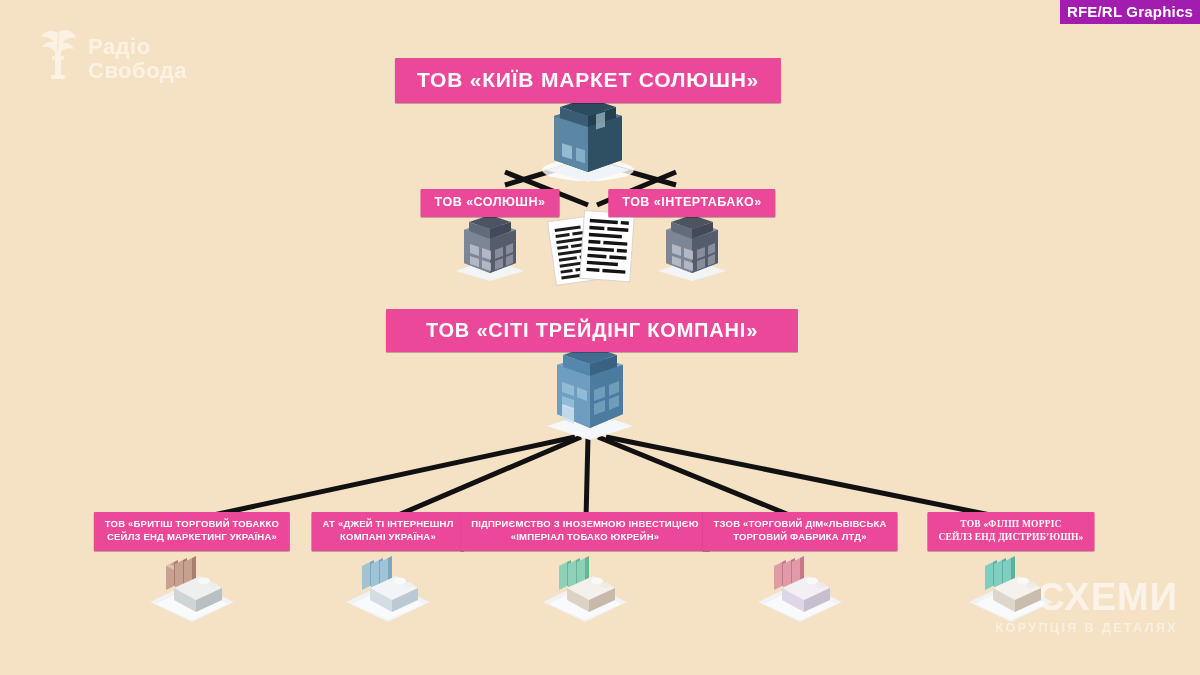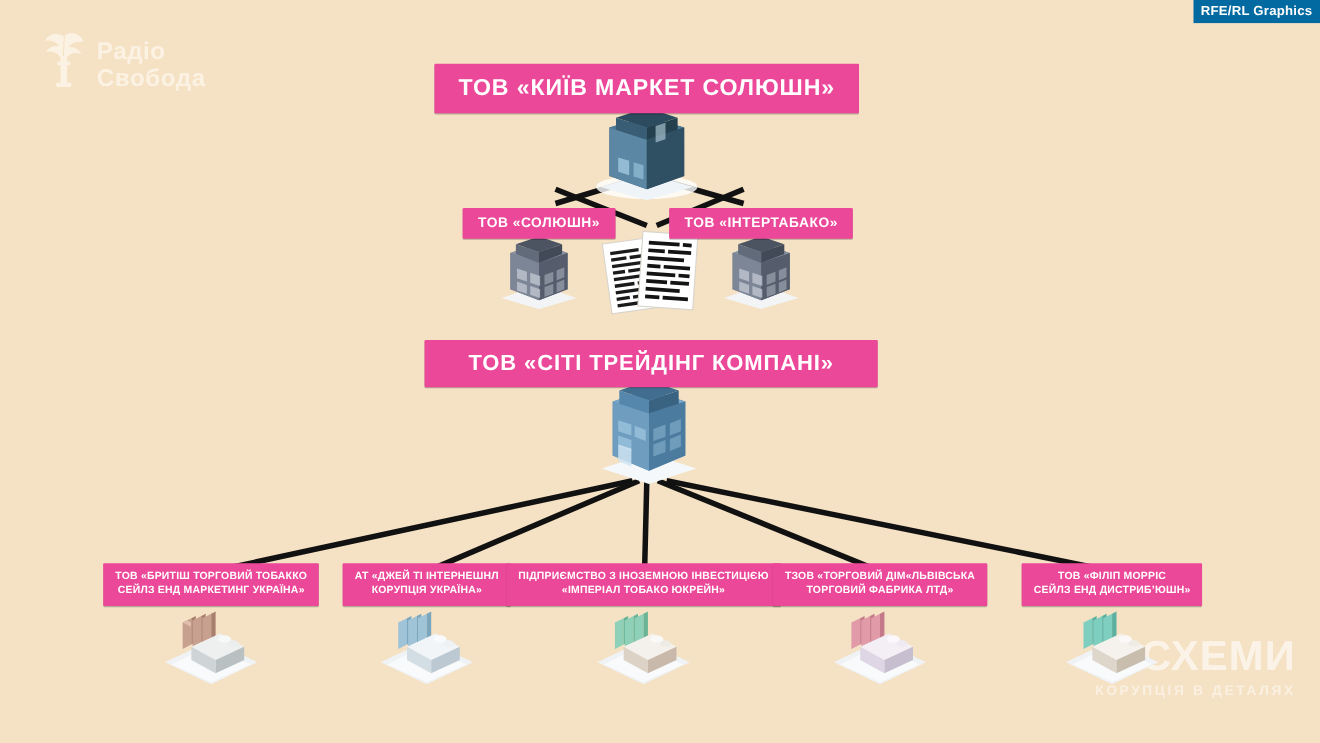--- a/index.html
+++ b/index.html
@@ -81,23 +81,23 @@
     color: #fdf4e6;
     font-size: 22px;
     font-weight: bold;
     line-height: 1.12;
     letter-spacing: 0.5px;
     opacity: .92;
   }
   #credit {
     position: absolute;
     right: 0px; top: 0px;
-    background: #0369a1;
+    background: #a21caf;
     color: #ffffff;
-    font-size: 12px;
+    font-size: 15px;
     font-weight: bold;
     padding: 3px 7px 4px;
     letter-spacing: 0.2px;
     z-index: 9;
   }
   #watermark {
     position: absolute;
     right: 22px; bottom: 40px;
     z-index: 3;
     text-align: right;
@@ -324,21 +324,21 @@
       <polygon points="30,36 56,24 78,36 52,48" fill="#eef0f0"></polygon>
       <polygon points="30,36 30,48 52,60 52,48" fill="#cfd5d6"></polygon>
       <polygon points="52,48 52,60 78,48 78,36" fill="#b8c0c1"></polygon>
       <ellipse cx="60" cy="29" rx="6" ry="3.4" fill="#f7f8f8"></ellipse>
       <ellipse cx="68" cy="33" rx="5" ry="3" fill="#eceeee"></ellipse>
     </svg>
   </div>
 
   <div class="chip lvl4" style="left:388px; top:512px;">
     <span class="l1">АТ «ДЖЕЙ ТІ ІНТЕРНЕШНЛ</span>
-    <span class="l2">КОРУПЦІЯ УКРАЇНА»</span>
+    <span class="l2">КОМПАНІ УКРАЇНА»</span>
   </div>
   <div class="node-icon" style="left:388px; top:552px;">
     <svg width="96" height="70" viewBox="0 0 96 70">
       <polygon points="48,30 6,50 48,70 90,50" fill="#f0f3f5"></polygon>
       <polygon points="48,34 12,52 48,68 84,52" fill="#ffffff" opacity=".55"></polygon>
       <g>
         <polygon points="22,14 30,10 30,34 22,38" fill="#9fc4d8"></polygon>
         <polygon points="30,10 30,34 34,32 34,8" fill="#7ba6be"></polygon>
         <polygon points="31,12 39,8 39,32 31,36" fill="#9fc4d8"></polygon>
         <polygon points="39,8 39,32 43,30 43,6" fill="#7ba6be"></polygon>
@@ -394,21 +394,21 @@
         <polygon points="48,6 48,30 52,28 52,4" fill="#c4798a"></polygon>
       </g>
       <polygon points="30,36 56,24 78,36 52,48" fill="#f3eff5"></polygon>
       <polygon points="30,36 30,48 52,60 52,48" fill="#ded6e4"></polygon>
       <polygon points="52,48 52,60 78,48 78,36" fill="#c7becf"></polygon>
       <ellipse cx="60" cy="29" rx="6" ry="3.4" fill="#faf8fb"></ellipse>
       <ellipse cx="68" cy="33" rx="5" ry="3" fill="#efe9f2"></ellipse>
     </svg>
   </div>
 
-  <div class="chip lvl4" style="left:1011px; top:512px;">
+  <div class="chip lvl4" style="left:1011px; top:512px;font-family:Liberation Serif, serif;">
     <span class="l1">ТОВ «ФІЛІП МОРРІС</span>
     <span class="l2">СЕЙЛЗ ЕНД ДИСТРИБ’ЮШН»</span>
   </div>
   <div class="node-icon" style="left:1011px; top:552px;">
     <svg width="96" height="70" viewBox="0 0 96 70">
       <polygon points="48,30 6,50 48,70 90,50" fill="#f0f3f5"></polygon>
       <polygon points="48,34 12,52 48,68 84,52" fill="#ffffff" opacity=".55"></polygon>
       <g>
         <polygon points="22,14 30,10 30,34 22,38" fill="#7fcfc0"></polygon>
         <polygon points="30,10 30,34 34,32 34,8" fill="#5bb0a0"></polygon>

